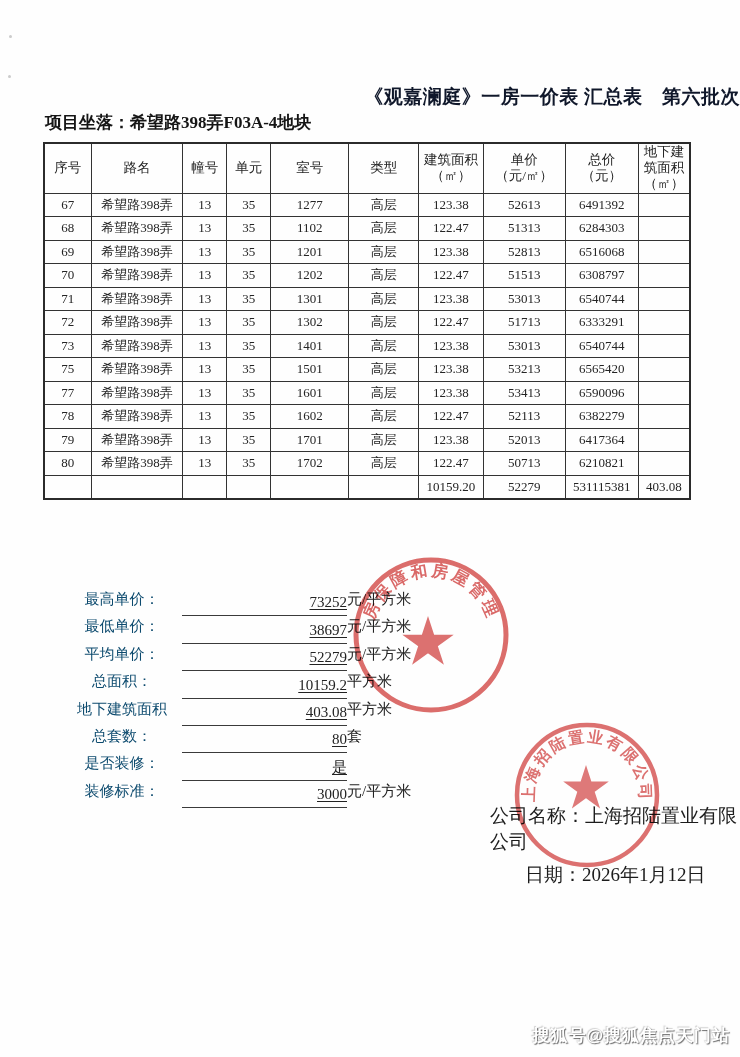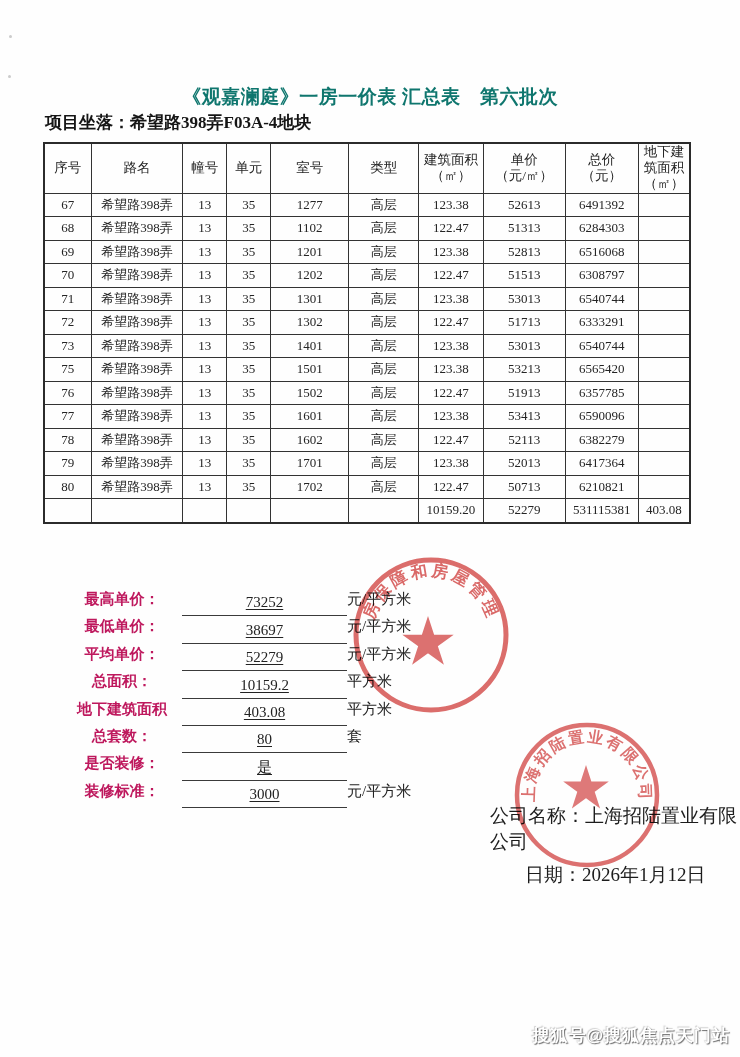--- a/index.html
+++ b/index.html
@@ -2,47 +2,47 @@
 <html><head>
 <meta charset="utf-8">
 <style>
   html,body { margin:0; padding:0; }
   body {
     width:740px; height:1057px; background:#fefefe; position:relative;
     font-family:"Liberation Serif","DejaVu Serif",serif; color:#222; overflow:hidden;
   }
   .speck { position:absolute; width:3px; height:3px; background:#9a9a9a; border-radius:50%; opacity:.5; }
   .doc-title {
-    position:absolute; top:84px; left:0; width:100%; text-align:center;
-    font-size:19px; font-weight:700; letter-spacing:.5px; color:#0f766e;
+    position:absolute; top:84px; left:0; width:100%; text-align:right;
+    font-size:19px; font-weight:700; letter-spacing:.5px; color:#0f172a;
   }
   .project-line {
     position:absolute; top:111px; left:45px; font-size:17px; font-weight:700; color:#151515;
   }
   table.price-table {
     position:absolute; top:142px; left:43px; width:648px;
     border-collapse:collapse; table-layout:fixed; font-size:13px; color:#242424;
   }
   .price-table th, .price-table td {
     border:1.5px solid #333; text-align:center; vertical-align:middle; padding:0 1px;
     overflow:hidden;
   }
   .price-table { border:2px solid #2b2b2b; }
   .price-table thead th {
     height:48px; font-weight:500; white-space:pre-line; line-height:1.2; font-size:13.5px;
   }
   .price-table tbody td { height:22.5px; font-weight:400; }
   .summary-form { position:absolute; top:589px; left:62px; width:380px; }
   .form-row { display:flex; align-items:flex-end; height:27.4px; }
   .form-label {
-    width:120px; text-align:center; font-weight:700; font-size:15px; color:#be185d;
+    width:120px; text-align:center; font-weight:400; font-size:15px; color:#0c4a6e;
     align-self:flex-start; padding-top:1px;
   }
   .form-value-line {
-    width:165px; border-bottom:1.5px solid #3a3a3a; text-align:center;
+    width:165px; border-bottom:1.5px solid #3a3a3a; text-align:right;
     font-size:15px; height:24px; line-height:22px;
   }
   .form-value { text-decoration:underline; text-underline-offset:2px; }
   .form-unit { margin-left:0; font-size:15px; align-self:flex-start; padding-top:1px; }
   .signature-block { position:absolute; top:803px; left:490px; font-size:19px; color:#1c1c1c; }
   .signature-block .date-line { margin-top:7px; margin-left:35px; }
   .stamp { position:absolute; mix-blend-mode:multiply; opacity:.85; pointer-events:none; }
   .stamp-gov { left:331px; top:535px; }
   .stamp-company { left:507px; top:715px; }
   .watermark {
@@ -185,32 +185,20 @@
         <td>13</td>
         <td>35</td>
         <td>1501</td>
         <td>高层</td>
         <td>123.38</td>
         <td>53213</td>
         <td>6565420</td>
         <td></td>
       </tr>
       <tr>
-        <td>76</td>
-        <td>希望路398弄</td>
-        <td>13</td>
-        <td>35</td>
-        <td>1502</td>
-        <td>高层</td>
-        <td>122.47</td>
-        <td>51913</td>
-        <td>6357785</td>
-        <td></td>
-      </tr>
-      <tr>
         <td>77</td>
         <td>希望路398弄</td>
         <td>13</td>
         <td>35</td>
         <td>1601</td>
         <td>高层</td>
         <td>123.38</td>
         <td>53413</td>
         <td>6590096</td>
         <td></td>

